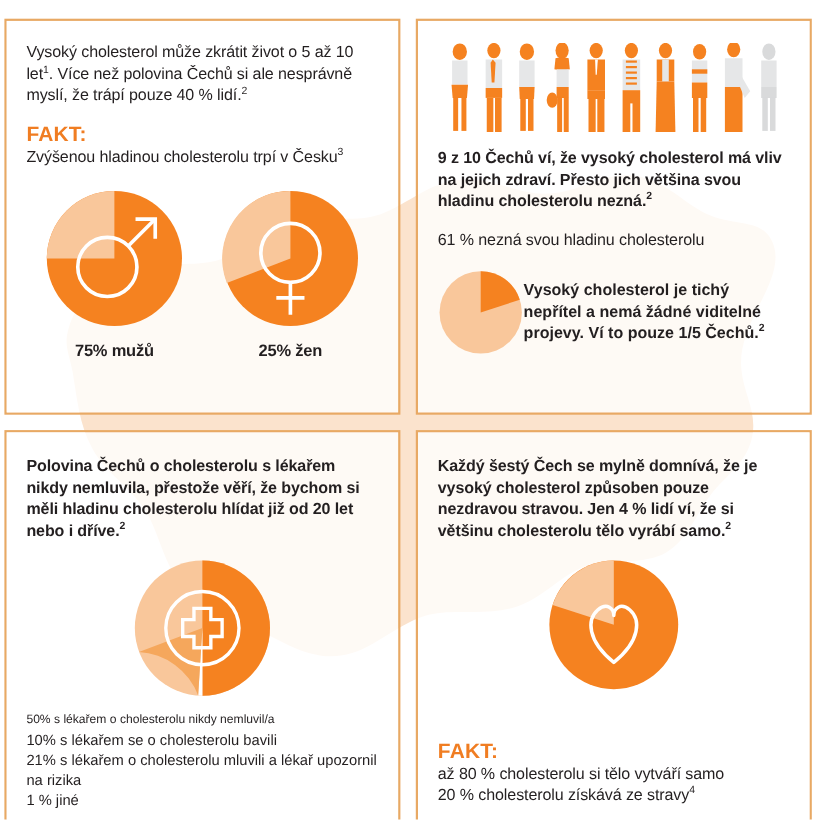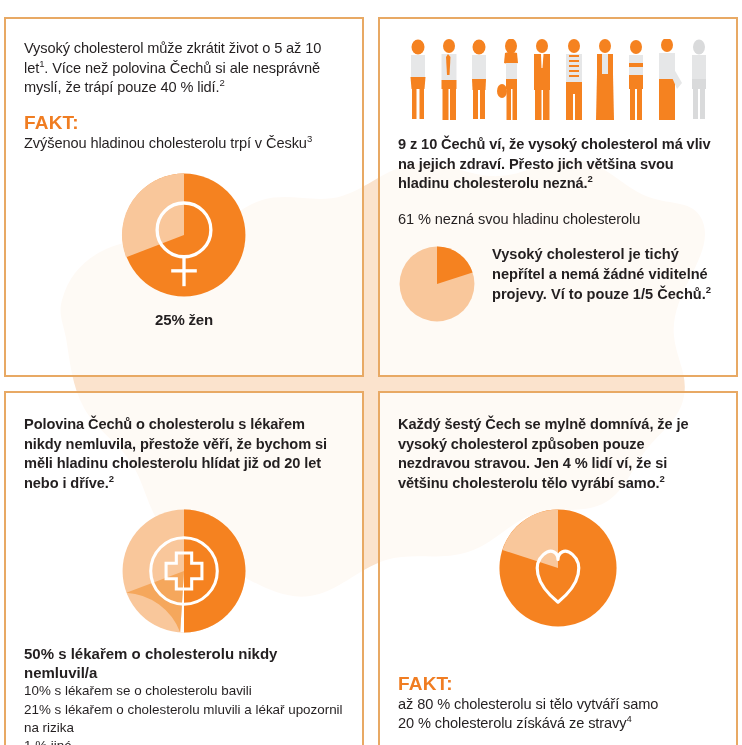--- a/index.html
+++ b/index.html
@@ -36,26 +36,26 @@
   .txt.b{font-weight:bold;}
   .fakt{color:#f07d22;font-weight:bold;font-size:19px;letter-spacing:0.2px;margin-top:14px;}
   sup{font-size:9.5px;vertical-align:super;line-height:0;}
 
   .pies-row{display:flex;justify-content:space-around;align-items:flex-start;margin-top:18px;}
   .pie-cell{display:flex;flex-direction:column;align-items:center;}
   .pie-label{font-weight:bold;font-size:15px;color:#231f20;margin-top:12px;letter-spacing:-0.2px;}
 
   .people{display:flex;align-items:flex-end;justify-content:center;gap:3px;height:86px;margin:2px 0 6px 0;}
 
-  .mini-row{display:flex;align-items:flex-start;gap:16px;margin-top:16px;}
+  .mini-row{display:flex;align-items:center;margin-top:16px;}
   .mini-txt{font-weight:bold;font-size:14.6px;line-height:19.6px;color:#231f20;}
 
   .legend{margin-top:10px;}
   .legend div{font-size:13.4px;line-height:18.4px;color:#231f20;}
-  .legend div.first{font-weight:bold;font-size:15px;}
+  .legend div.first{font-weight:normal;font-size:11px;}
 
   .center-pie{display:flex;justify-content:center;margin-top:14px;}
   .spacer{flex:1;}
   .panel-inner{display:flex;flex-direction:column;height:100%;box-sizing:border-box;}
 </style>
 </head>
 <body>
 
 <svg id="map-bg" viewBox="0 0 742 745">
   <path d="M62,300 C70,270 92,252 120,244 C150,236 176,244 200,236
@@ -81,20 +81,33 @@
         <span>Vysoký cholesterol může zkrátit život o 5 až 10 let</span><sup>1</sup><span>. </span><span class="b">Více než polovina Čechů si ale nesprávně myslí, že trápí pouze 40 % lidí.</span><sup>2</sup>
       </p>
 
       <div class="fakt">FAKT:</div>
       <div class="txt">
         <span>Zvýšenou hladinou cholesterolu trpí v Česku</span><sup>3</sup>
       </div>
 
       <div class="pies-row">
 
+        <div class="pie-cell">
+          <svg width="128" height="128" viewBox="0 0 100 100">
+
+            <circle cx="50" cy="50" r="48" fill="#f58220"></circle>
+            <path d="M50,50 L50,2 A48,48 0 0,0 2,50 Z" fill="#f9c79b"></path>
+            <g fill="none" stroke="#ffffff" stroke-width="2.6">
+              <circle cx="45" cy="56" r="21"></circle>
+              <line x1="60" y1="41" x2="79" y2="22"></line>
+              <polyline points="65,22 79,22 79,36" stroke-linecap="butt"></polyline>
+            </g>
+          </svg>
+          <div class="pie-label">75% mužů</div>
+        </div>
 
         <div class="pie-cell">
           <svg width="128" height="128" viewBox="0 0 100 100">
 
             <circle cx="50" cy="50" r="48" fill="#f58220"></circle>
             <path d="M50,50 L50,2 A48,48 0 0,0 4.8,67.4 Z" fill="#f9c79b"></path>
             <g fill="none" stroke="#ffffff" stroke-width="2.6">
               <circle cx="50" cy="46" r="21"></circle>
               <line x1="50" y1="67" x2="50" y2="90"></line>
               <line x1="40" y1="78" x2="60" y2="78"></line>

